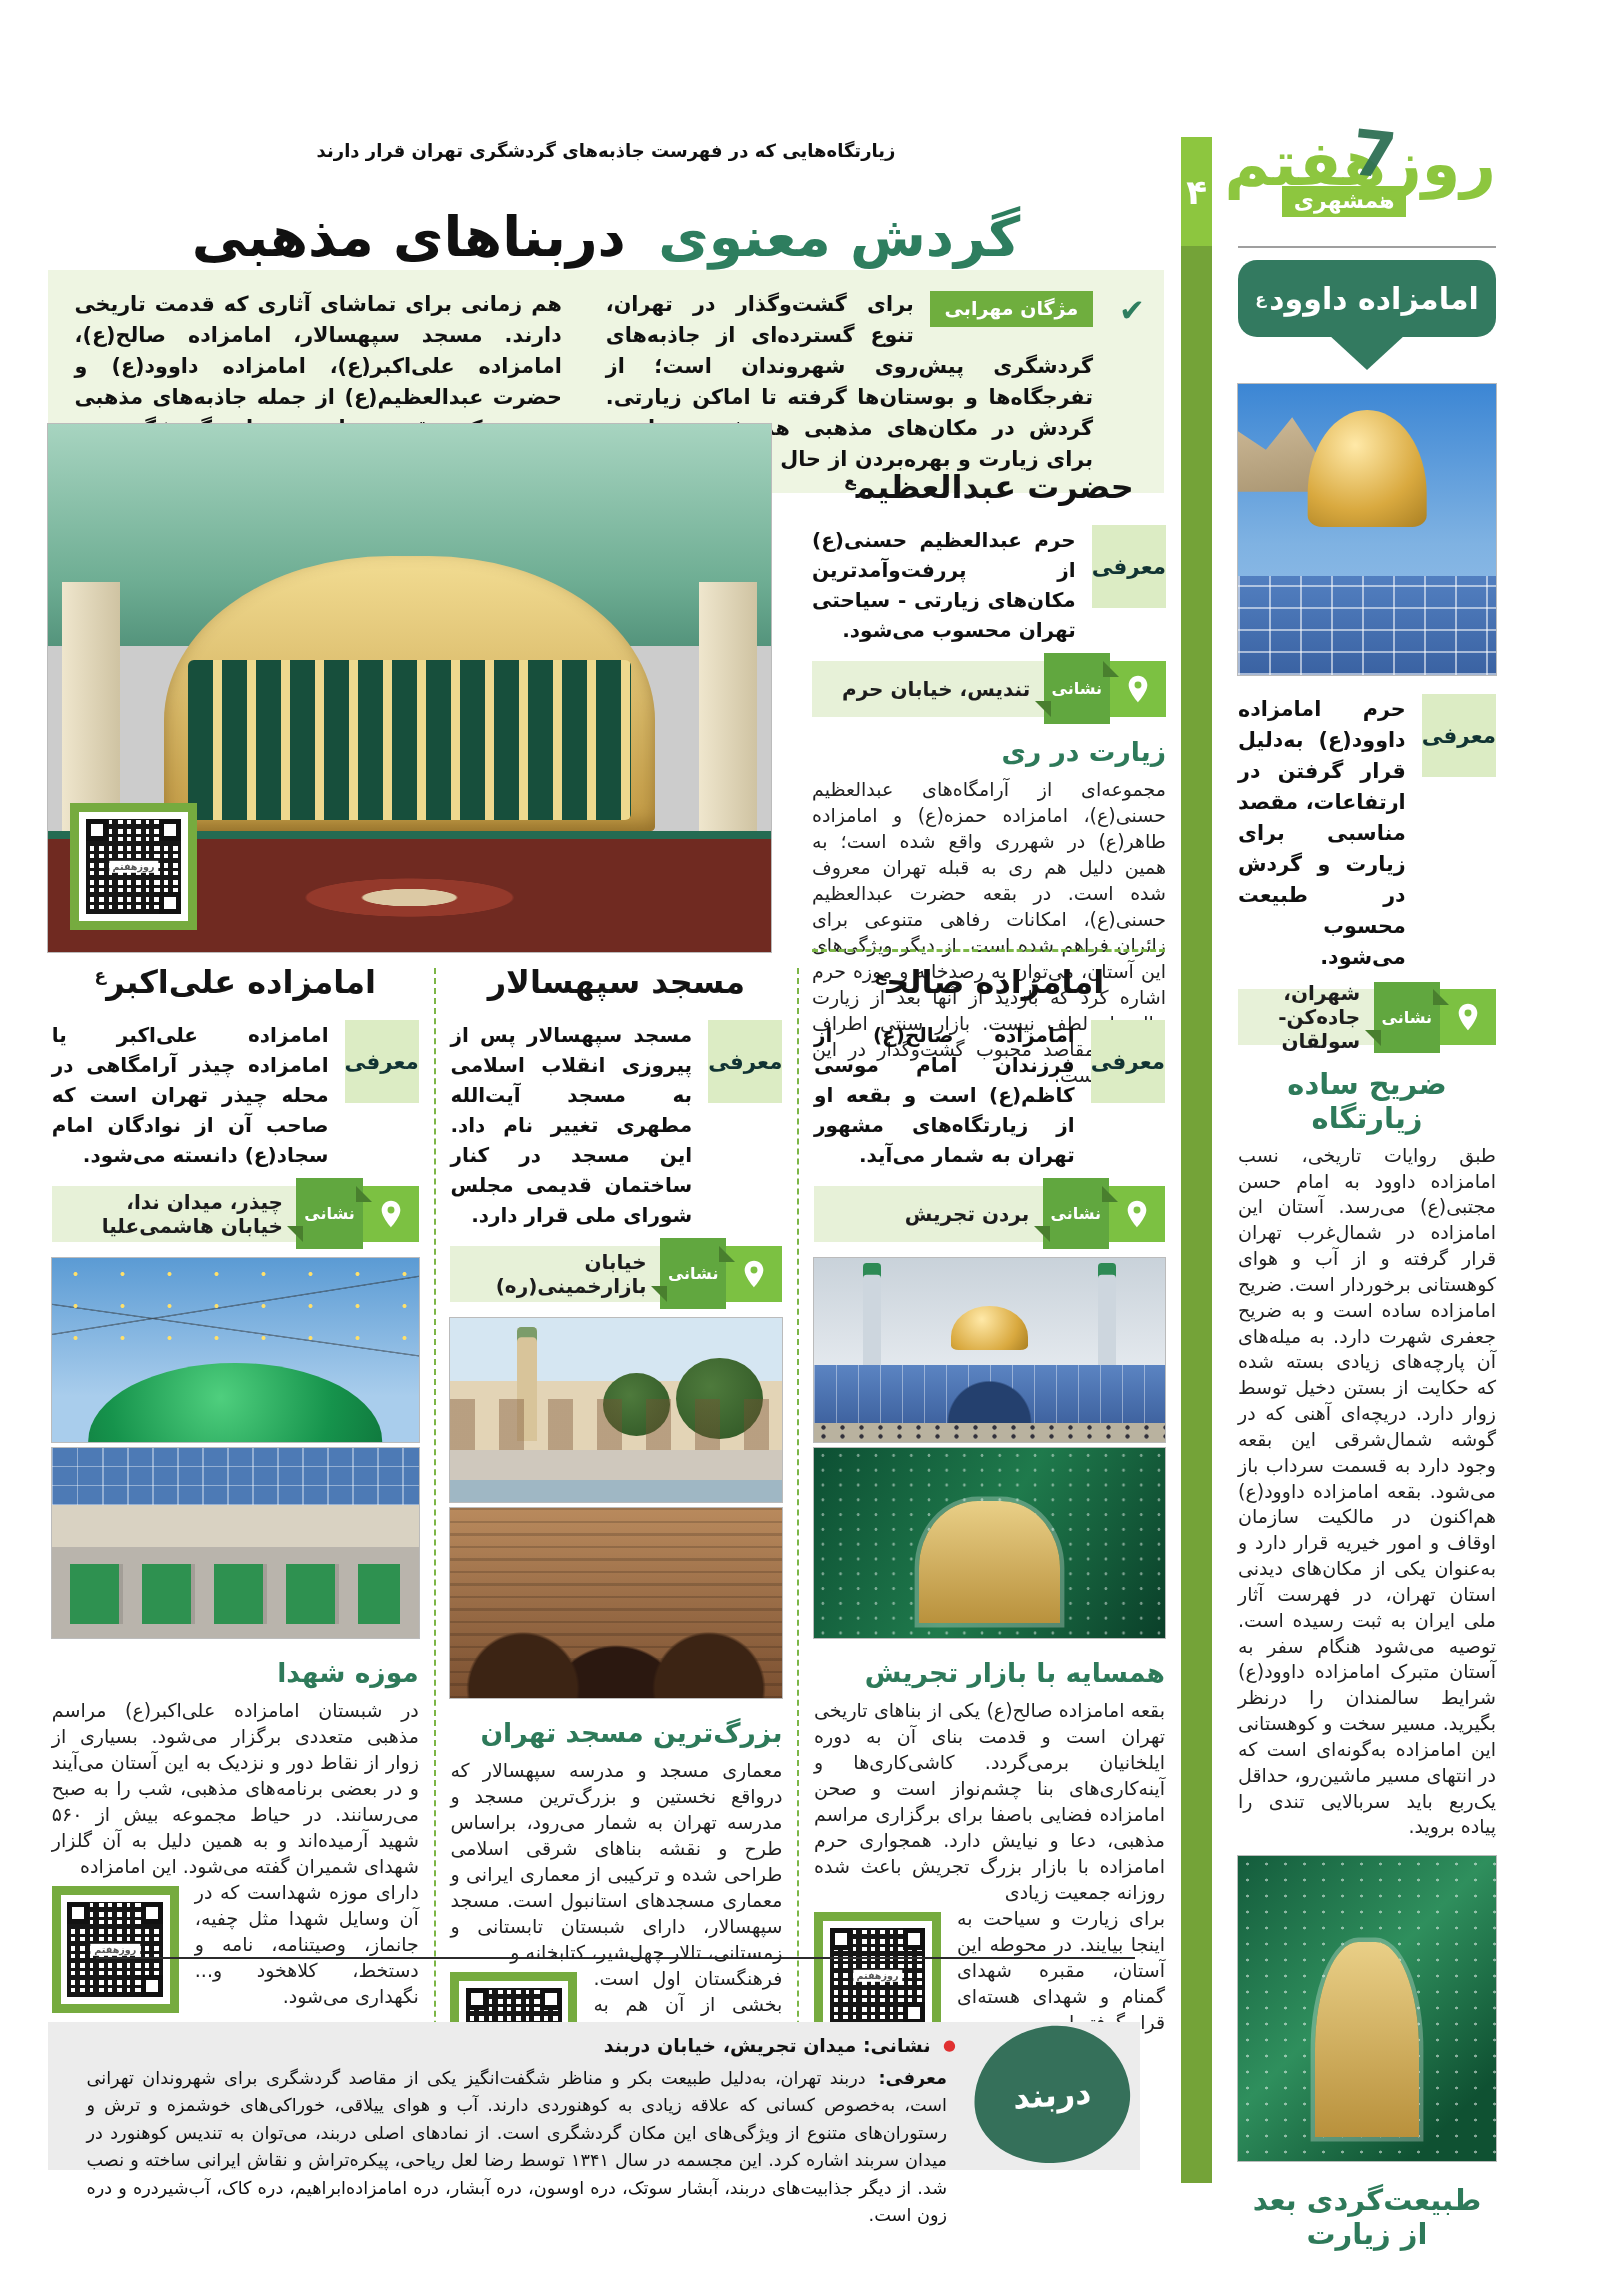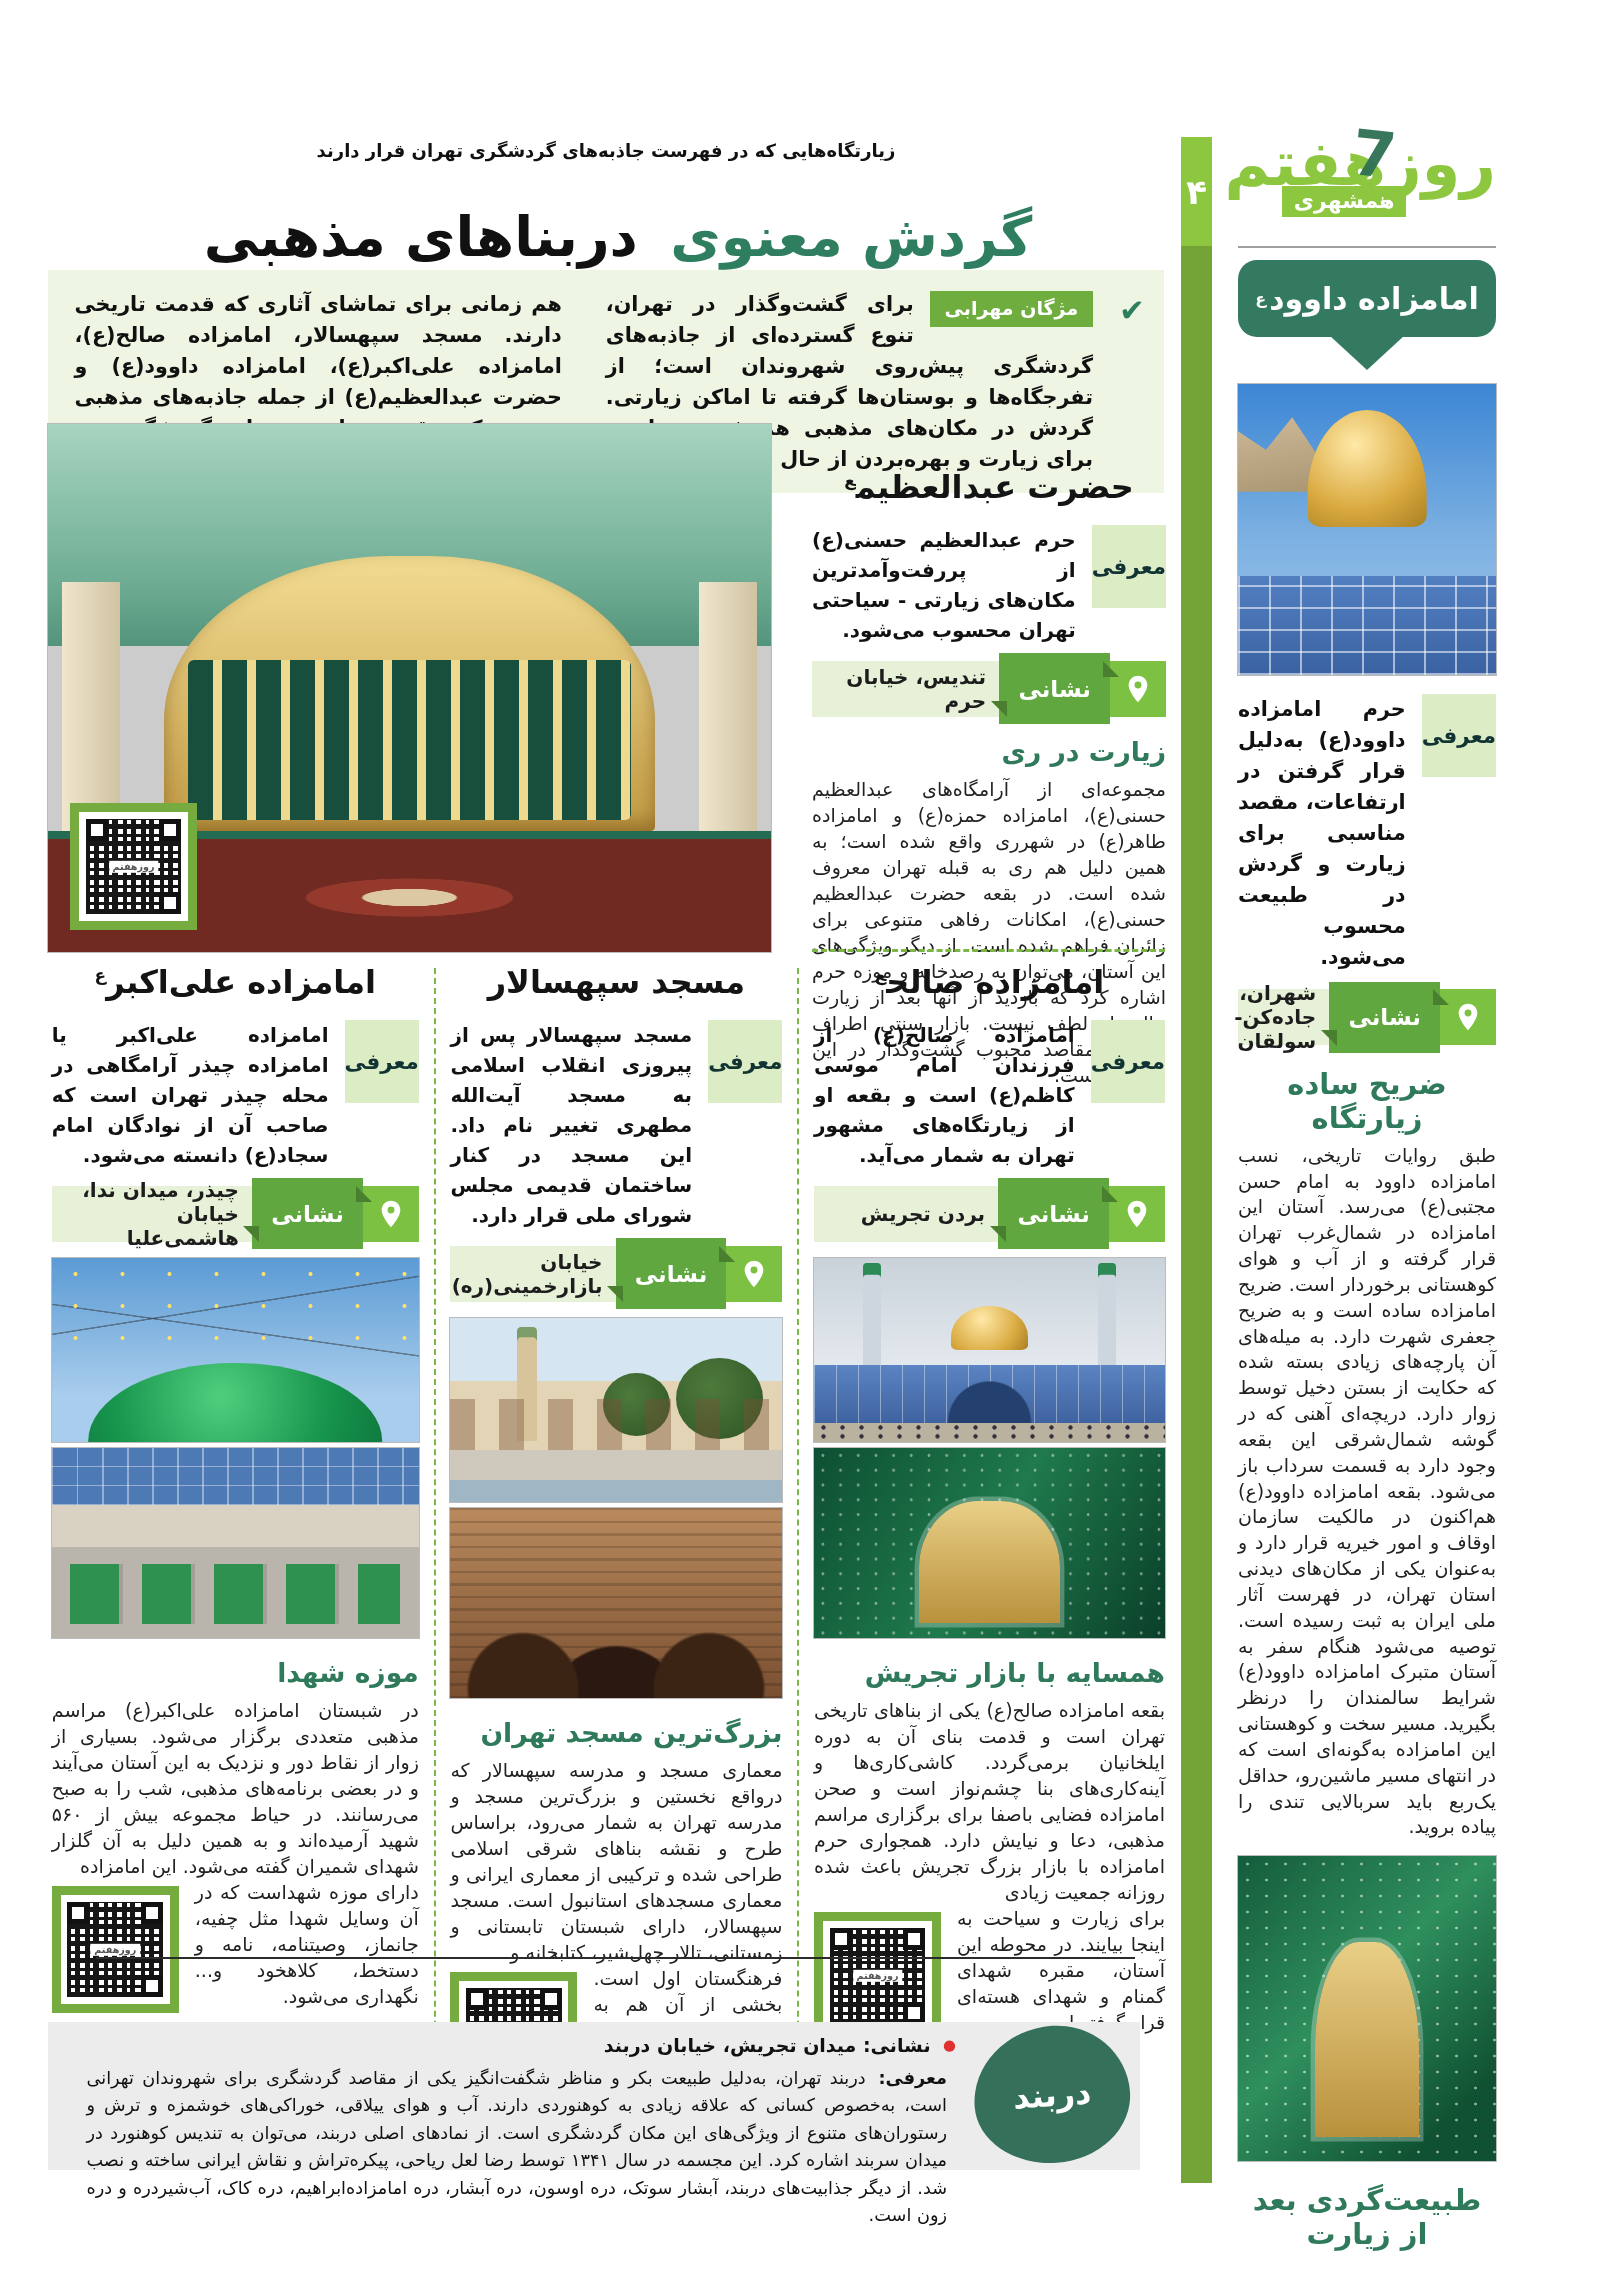--- a/index.html
+++ b/index.html
@@ -25,21 +25,21 @@
               align-items:center;justify-content:center;font-size:30px;font-weight:bold;}
   .badge-rect sup{font-size:16px;margin-right:3px;}
   .badge-v{width:0;height:0;border-left:38px solid transparent;border-right:38px solid transparent;
            border-top:35px solid #337a60;margin:-2.2px auto 0;}
 
   .davood-col{position:absolute;left:1238px;top:384px;width:258px;}
 
   
   .kicker{position:absolute;left:48px;top:140px;width:1116px;text-align:center;
           font-size:18px;font-weight:bold;color:#111;}
-  .main-title{position:absolute;left:60px;top:170px;width:1116px;text-align:center;
+  .main-title{position:absolute;left:48px;top:170px;width:1116px;text-align:center;
               font-size:55px;font-weight:bold;line-height:1.1;letter-spacing:-0.7px;}
   .t-green{color:#2e7e5f;}
   .t-black{color:#111;margin-right:13.3px;}
 
   .intro-box{position:absolute;left:48px;top:270px;width:1116px;min-height:140px;background:#eef5e2;
              box-sizing:border-box;padding:19px 71px 17.7px 26.6px;}
   .check-icon{position:absolute;right:19px;top:22px;color:#2e7e5f;font-size:31px;font-weight:bold;}
   .intro-text{column-count:2;column-gap:44px;font-size:20.7px;font-weight:bold;line-height:1.5;
               text-align:justify;color:#111;}
   .byline-badge{float:right;background:#6fae3e;color:#fff;font-size:19px;font-weight:bold;
@@ -148,22 +148,22 @@
   
   .sec-title{margin:0;text-align:center;font-size:32px;font-weight:bold;color:#141414;line-height:1.15;}
   .sec-title sup{font-size:17px;}
   .intro-row{display:flex;align-items:flex-start;margin-top:19px;}
   .intro-label{flex:0 0 71px;height:83px;background:#dcecc4;display:flex;align-items:center;
       justify-content:center;font-size:21.4px;font-weight:bold;color:#133;margin-left:16px;}
   .intro-row p{margin:0;font-size:20px;font-weight:bold;line-height:1.5;text-align:justify;color:#111;}
   .addr-row{display:flex;align-items:center;background:#e7f1d8;height:56px;margin-top:16px;position:relative;}
   .pin-box{flex:0 0 56px;height:56px;background:#7cc142;display:flex;align-items:center;justify-content:center;}
   .pin-box svg{width:32px;height:32px;fill:#fff;}
-  .ribbon{position:relative;background:#61a73f;color:#fff;font-size:23px;font-weight:bold;
-      height:71px;display:flex;align-items:center;padding:0 19px;margin:0 0 0 13.3px;}
+  .ribbon{position:relative;background:#61a73f;color:#fff;font-size:16px;font-weight:bold;
+      height:71px;display:flex;align-items:center;padding:0 8px;margin:0 0 0 13.3px;}
   .ribbon::before{content:"";position:absolute;right:-8.9px;top:7.4px;border:8.9px solid transparent;
       border-left-color:#497f2e;border-bottom-color:#497f2e;}
   .ribbon::after{content:"";position:absolute;left:-8.9px;bottom:7.4px;border:8.9px solid transparent;
       border-right-color:#497f2e;border-top-color:#497f2e;}
   .addr-text{font-size:20px;font-weight:bold;color:#1d1d1d;padding-left:11.8px;}
   .sub-title{margin:19px 0 8.9px;font-size:26.6px;font-weight:bold;color:#2e7a5a;text-align:right;}
   .body-text{margin:0;font-size:19px;line-height:1.37;text-align:justify;color:#222;}
   .col-photo{margin-top:16px;}
   .col-photo + .col-photo{margin-top:5.9px;}
 

